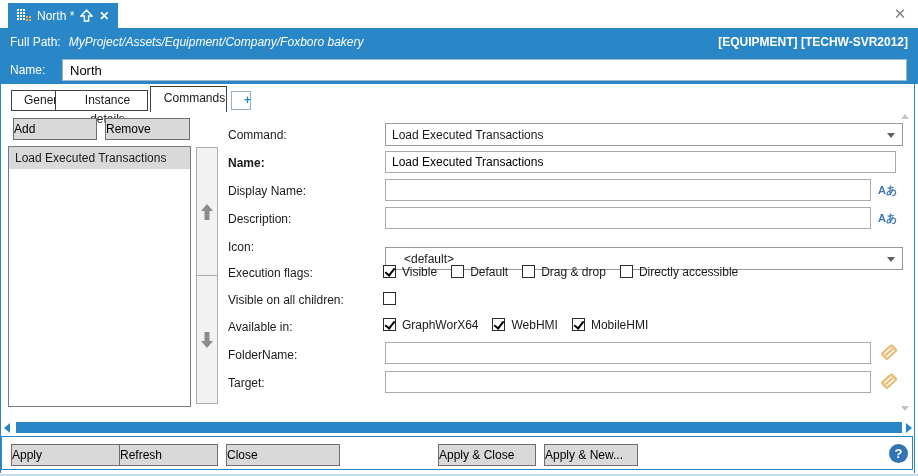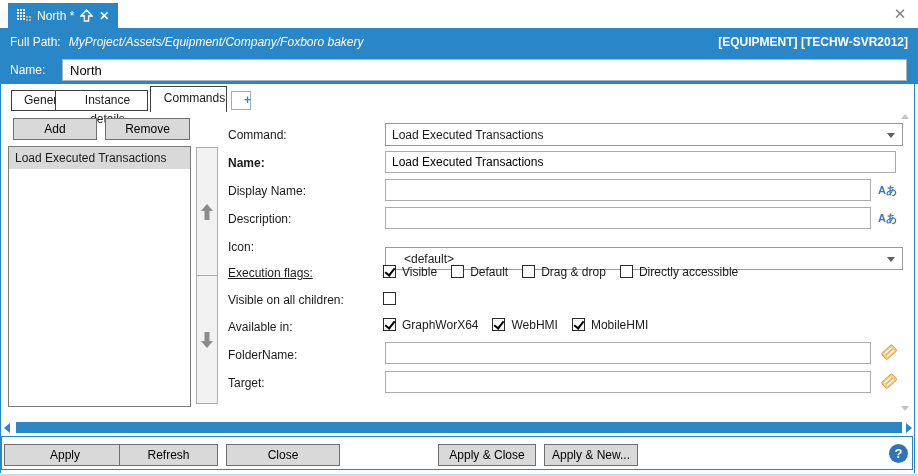--- a/index.html
+++ b/index.html
@@ -38,21 +38,21 @@
   .tab{position:absolute;box-sizing:border-box;background:#fff;text-align:center;cursor:pointer;
     border:1px solid #3f3f3f;padding-left:12px;}
   .tab-general{left:11px;top:6px;width:45px;height:21px;line-height:19px;}
   .tab-instance{left:55px;top:6px;width:93px;height:21px;line-height:19px;}
   .tab-commands{left:150px;top:2px;width:77px;height:26px;line-height:23px;border-bottom:none;z-index:2;}
   .tab-plus{left:231px;top:7px;width:20px;height:19px;line-height:16px;border:1px solid #9bb0bd;
     color:#2987C7;font-weight:bold;}
 
   
   .btn{box-sizing:border-box;background:#d9d9d9;border:1px solid #6e6e6e;color:#000;
-    text-align:center;cursor:pointer;font-family:"Liberation Sans",sans-serif;font-size:12px;}
+    text-align:left;cursor:pointer;font-family:"Liberation Sans",sans-serif;font-size:12px;}
   .btn-add{left:13px;top:118px;width:84px;height:22px;line-height:20px;}
   .btn-remove{left:105px;top:118px;width:85px;height:22px;line-height:20px;}
   .listbox{left:8px;top:146px;width:183px;height:261px;box-sizing:border-box;
     border:1px solid #7a7a7a;background:#fff;overflow:hidden;}
   .list-item{height:22px;line-height:22px;padding-left:6px;cursor:pointer;}
   .list-item.selected{background:#d9d9d9;}
 
   .reorder-strip{left:196px;top:147px;width:22px;height:258px;}
   .reorder-btn{position:absolute;left:0;width:22px;height:129px;box-sizing:border-box;
     background:#f2f2f2;border:1px solid #adadad;display:flex;align-items:center;
@@ -91,21 +91,21 @@
   .hscroll-thumb{left:16px;top:422px;width:886px;height:11px;background:#2987C7;cursor:pointer;}
   .hscroll-left{left:4px;top:423px;width:0;height:0;border-top:5px solid transparent;
     border-bottom:5px solid transparent;border-right:6px solid #2987C7;cursor:pointer;}
   .hscroll-right{left:906px;top:423px;width:0;height:0;border-top:5px solid transparent;
     border-bottom:5px solid transparent;border-left:6px solid #2987C7;cursor:pointer;}
 
   
   .footer{left:1px;top:436px;width:912px;height:34px;box-sizing:border-box;
     border:1px solid #2987C7;background:#fff;}
   .fbtn{position:absolute;top:7px;height:22px;line-height:20px;}
-  .fbtn1{left:2px;width:122px;}  .fbtn2{left:117px;width:99px;}
+  .fbtn1{left:9px;width:122px;}  .fbtn2{left:117px;width:99px;}
   .fbtn3{left:224px;width:114px;} .fbtn4{left:330px;width:98px;margin-top:45px;}
   .fbtn5{left:436px;width:98px;} .fbtn6{left:542px;width:94px;}
   .help-btn{position:absolute;left:887px;top:7px;width:19px;height:19px;border-radius:50%;
     background:#3273B3;color:#fff;font-weight:bold;font-size:13px;text-align:center;
     line-height:19px;cursor:pointer;}
 </style>
 </head>
 <body>
 
 <div class="window">
@@ -186,21 +186,21 @@
           </svg>
       </span>
     </div>
   </div>
 
   <div class="flabel" style="top:128px;">Command:</div>
   <div class="flabel bold" style="top:156px;">Name:</div>
   <div class="flabel" style="top:184px;">Display Name:</div>
   <div class="flabel" style="top:212px;">Description:</div>
   <div class="flabel" style="top:240px;">Icon:</div>
-  <div class="flabel" style="top:266px;text-decoration:underline;">Execution flags:</div>
+  <div class="flabel" style="top:266px;">Execution flags:</div>
   <div class="flabel" style="top:293px;">Visible on all children:</div>
   <div class="flabel" style="top:320px;">Available in:</div>
   <div class="flabel" style="top:348px;">FolderName:</div>
   <div class="flabel" style="top:376px;">Target:</div>
 
   <div class="combo" style="left:385px;top:123px;width:518px;height:23px;">
     <span>Load Executed Transactions</span>
     <span class="caret"></span>
   </div>
 

